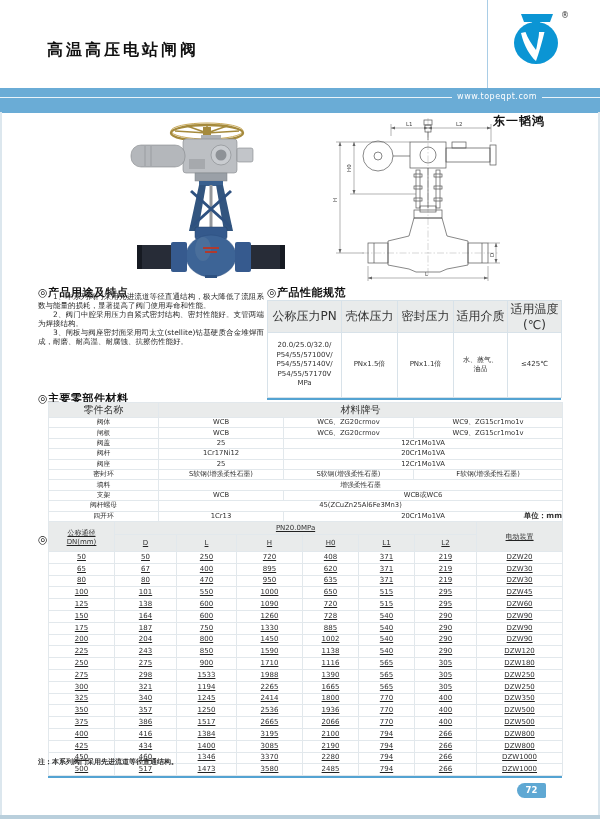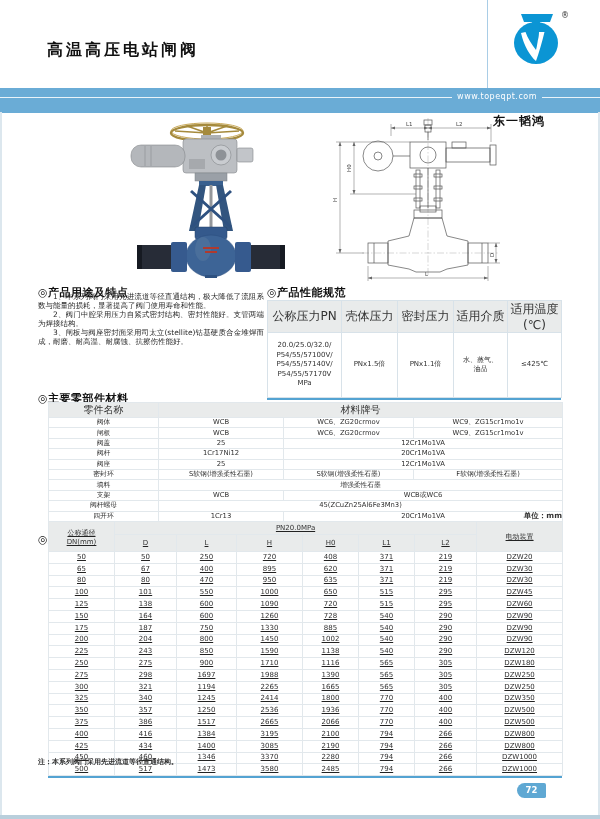--- a/index.html
+++ b/index.html
@@ -433,21 +433,21 @@
           <td>900</td>
           <td>1710</td>
           <td>1116</td>
           <td>565</td>
           <td>305</td>
           <td>DZW180</td>
         </tr>
         <tr>
           <td>275</td>
           <td>298</td>
-          <td>1697</td>
+          <td>1533</td>
           <td>1988</td>
           <td>1390</td>
           <td>565</td>
           <td>305</td>
           <td>DZW250</td>
         </tr>
         <tr>
           <td>300</td>
           <td>321</td>
           <td>1194</td>

